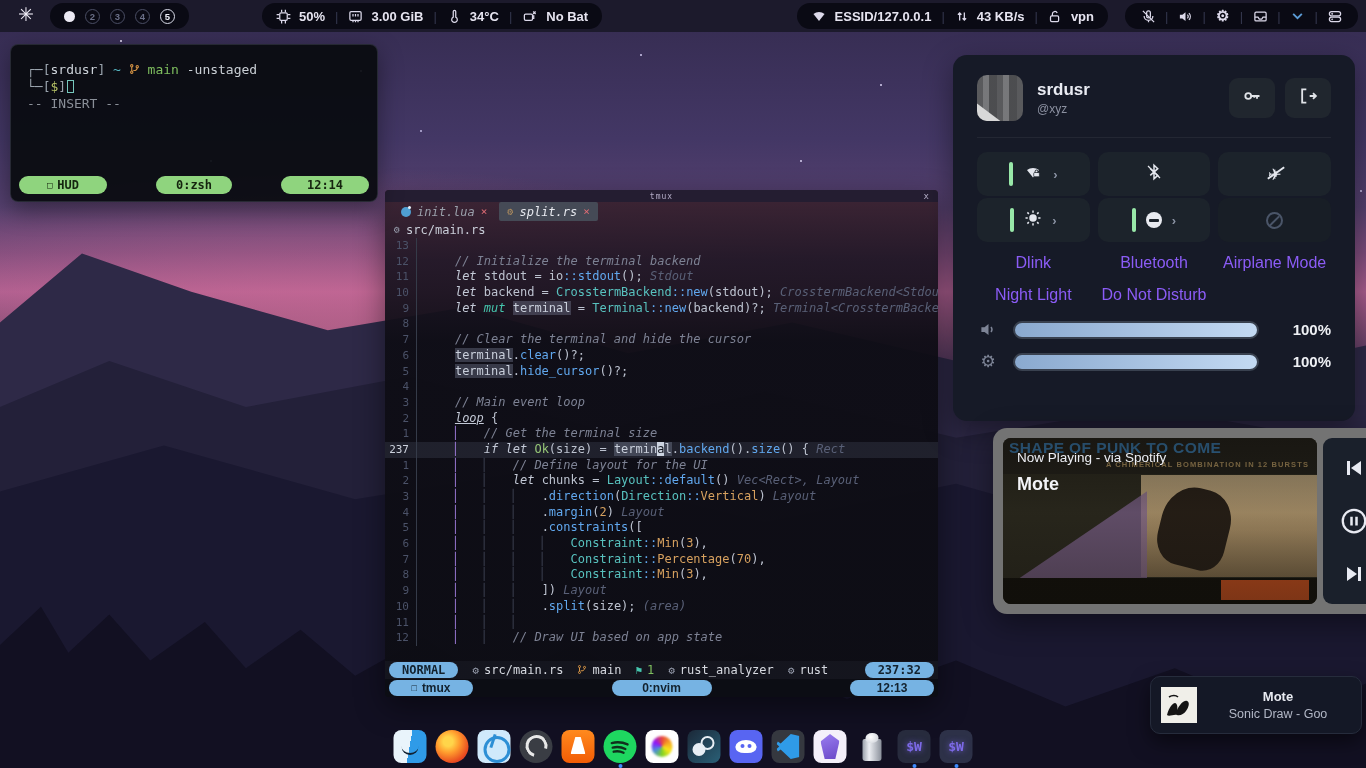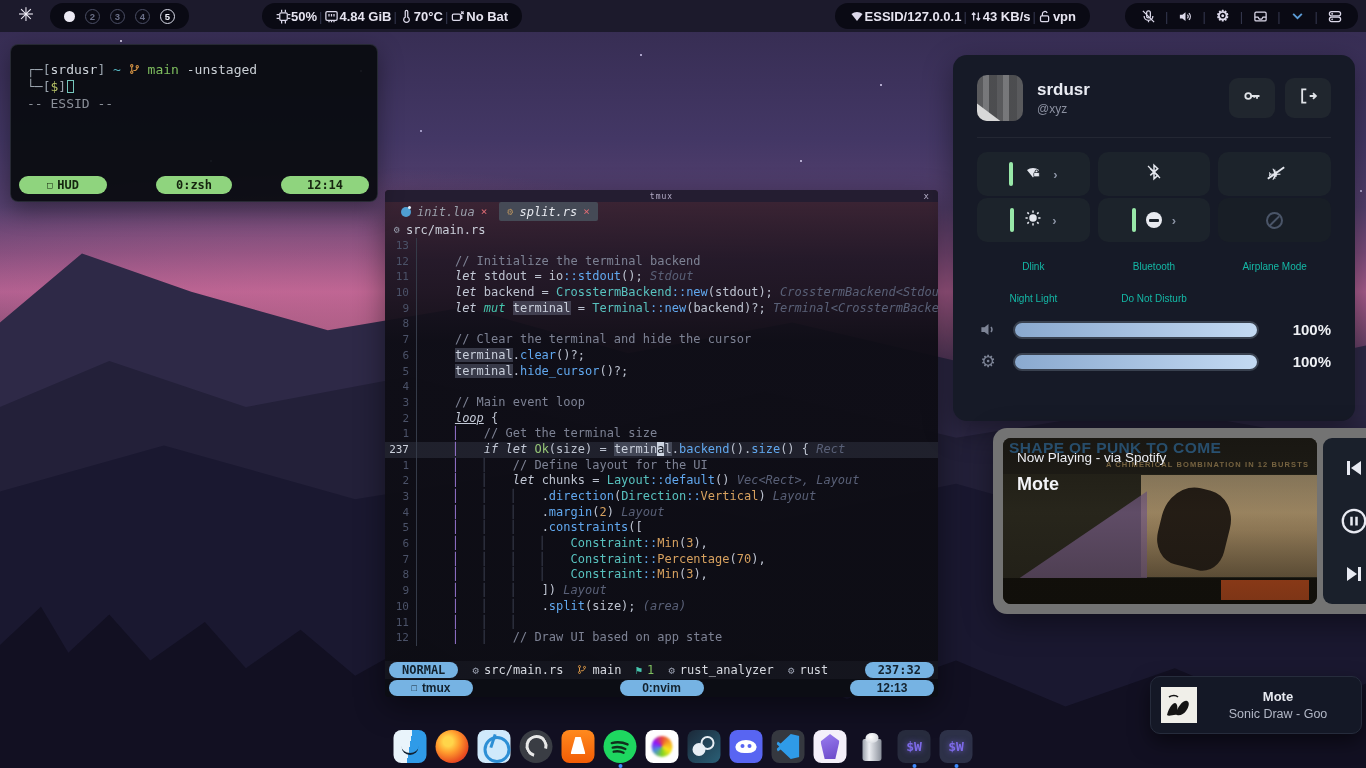--- a/index.html
+++ b/index.html
@@ -13,30 +13,30 @@
     box-shadow:240px 30px #d9d2f2,520px 14px #cfc8ee,760px 44px #d9d2f2,980px 22px #bfb8e2,1180px 60px #d9d2f2,90px 120px #cfc8ee,420px 150px #bfb8e2,680px 120px #d9d2f2,1240px 150px #cfc8ee,300px 90px #bfb8e2}
   .mtn{position:absolute;inset:0}
   .m1{background:#2e2947;clip-path:polygon(0 42%,6% 33%,14% 38%,24% 43%,34% 40%,46% 46%,58% 42%,70% 47%,82% 43%,92% 48%,100% 45%,100% 101%,0 101%)}
   .m2{background:#232039;clip-path:polygon(0 53%,8% 47%,18% 53%,30% 49%,44% 56%,56% 51%,70% 57%,84% 53%,100% 58%,100% 101%,0 101%)}
   .m3{background:#1a1830;clip-path:polygon(0 64%,12% 58%,26% 65%,40% 61%,56% 68%,70% 63%,84% 70%,100% 66%,100% 101%,0 101%)}
   .m4{background:#121022;clip-path:polygon(0 84%,3% 79%,5% 85%,8% 80%,11% 86%,15% 81%,18% 87%,22% 82%,26% 88%,31% 83%,36% 89%,42% 84%,48% 90%,55% 85%,62% 91%,70% 86%,78% 92%,86% 87%,94% 93%,100% 89%,100% 101%,0 101%)}
 
   
   .topbar{position:absolute;left:0;top:0;width:1366px;height:32px;background:#1c1a2c;z-index:40}
   .tb-logo{position:absolute;left:18px;top:3px;font-size:19px;color:#f0eef8}
-  .pill{position:absolute;top:3px;height:26px;background:#0a0a14;border-radius:13px;display:flex;align-items:center;color:#e6e4f0;font-size:13px;font-weight:600;padding:0 14px;white-space:nowrap}
+  .pill{position:absolute;top:3px;height:26px;background:#0a0a14;border-radius:13px;display:flex;align-items:center;color:#e6e4f0;font-size:13px;font-weight:600;padding:0 14px;gap:8px;white-space:nowrap}
   .pill .sep{color:#34374e;font-weight:400;padding:0 2px}
   .pill svg{flex:none}
   .ws-pill{left:50px;gap:10px}
   .ws-dot{width:11px;height:11px;border-radius:50%;background:#eceaf4}
   .wsc{width:15px;height:15px;border:1.5px solid #4a4e64;border-radius:50%;color:#6b7088;font-size:9.5px;font-weight:700;display:flex;align-items:center;justify-content:center}
   .wsc.active{border-color:#d8dbe8;color:#eef0f8}
   .clock-pill{left:50%;transform:translateX(-50%);font-weight:700;letter-spacing:.2px}
   .stats-pill{left:262px}
-  .net-pill{right:276px}
+  .net-pill{right:258px}
   .tray-pill{right:8px;gap:6px}
   .tray-pill .ticon{display:flex;align-items:center;justify-content:center;width:18px}
   .ticon.gear{font-size:15px;color:#dcd9ea}
 
   
   .hud{position:absolute;left:10px;top:44px;width:368px;height:158px;background:rgba(9,11,15,.93);border:1px solid rgba(70,75,90,.45);border-radius:8px;z-index:20;font-family:"DejaVu Sans Mono",monospace;font-size:13px;line-height:17px;box-shadow:0 8px 24px rgba(0,0,0,.4)}
   .hud-body{padding:16px 16px 0 16px;white-space:pre}
   .c-frame{color:#9aa3ad}.c-user{color:#cdd3da}.c-home{color:#56b6c2}.c-branchic{color:#d89545}.c-branch{color:#7fbf5f}.c-unstaged{color:#c9ced4}.c-dollar{color:#b5c065}
   .hud-cursor{display:inline-block;width:7px;height:13px;border:1px solid #76c7bd;vertical-align:-2px;margin-left:1px}
   .hud-mode{color:#8a8f98}
@@ -56,60 +56,60 @@
   .lua-moon{width:10px;height:10px;border-radius:50%;background:#4f9fd2;position:relative}
   .lua-moon::after{content:"";position:absolute;right:0px;top:-1px;width:3px;height:3px;border-radius:50%;background:#e8f2fa}
   .gear-ic{font-style:normal;font-size:10px;color:#b9935f}
   .gear-ic.gray{color:#9aa0b0}
   .crumb{height:17px;display:flex;align-items:center;gap:6px;padding-left:9px;font-family:"DejaVu Sans Mono",monospace;font-size:12px;color:#c9cdd8;flex:none}
   .code{flex:1;overflow:hidden;font-family:"DejaVu Sans Mono",monospace;font-size:12px;line-height:15.7px;white-space:pre}
   .code-line{display:flex;height:15.7px;position:relative}
   .code-line.cursor-line{background:rgba(125,135,160,.16)}
   .lnum{flex:none;width:32px;text-align:right;padding-right:7px;color:#4b5268;border-right:1px solid #353b49;margin-right:9px;font-size:11px}
   .cursor-line .lnum{color:#ccd1dc}
-  .tk-pl{color:#bcc2cf}.tk-cm{color:#7d8294;}
+  .tk-pl{color:#bcc2cf}.tk-cm{color:#7d8294;font-style:italic}
   .tk-kw{color:#c3c9d6;font-style:italic}
   .tk-kwu{color:#c3c9d6;font-style:italic;text-decoration:underline}
   .tk-mut{color:#45c5ad;font-style:italic}
   .tk-ty{color:#58c2bf}.tk-fn{color:#61a8ef}.tk-op{color:#61a8ef}
   .tk-enum{color:#97c878}.tk-mem{color:#d7a15f}.tk-num{color:#d7a15f}
   .tk-hint{color:#596077;font-style:italic}
   .tk-ref{color:#c9cfdb;background:rgba(150,160,185,.3)}
   .tk-cur{color:#10131c;background:#ccd3e0}
   .tk-g1{color:#9d7bd8}.tk-g{color:#3c4252}
   .statusline{height:18px;background:rgba(22,24,32,.85);display:flex;align-items:center;gap:14px;padding:0 4px;font-family:"DejaVu Sans Mono",monospace;font-size:12px;color:#d6d9e0;flex:none;white-space:nowrap}
   .bpill{height:16px;border-radius:8px;background:#76b3e3;color:#13222e;font-weight:700;display:flex;align-items:center;justify-content:center;padding:0 13px}
   .sl-item{display:flex;align-items:center;gap:5px}
   .sl-gear{color:#9aa0b0;font-size:11px}
   .sl-branch{color:#d89545;font-size:11px}
   .sl-flag{color:#45c5ad;font-size:11px}
   .sl-flagnum{color:#7fbf5f}
   .sl-pos{margin-left:auto}
   .cwdline{height:16px;display:flex;align-items:center;padding:0 5px;background:rgba(12,13,20,.85);font-family:"DejaVu Sans Mono",monospace;font-size:12px;color:#d2d5dd;flex:none}
   .tmuxbar{height:18px;background:rgba(12,13,20,.9);position:relative;flex:none}
   .tmuxbar .bpill{position:absolute;top:1px;height:16px;font-size:12px}
-  .tm-l{left:4px;width:84px}.tm-c{left:50%;transform:translateX(-50%);width:84px}.tm-r{right:4px;width:84px}
+  .tm-l{left:4px;width:84px}.tm-c{left:50%;transform:translateX(-50%);width:100px}.tm-r{right:4px;width:84px}
 
   
   .cc{position:absolute;left:953px;top:55px;width:402px;height:366px;background:#161a27;border-radius:14px;z-index:20;padding:20px 24px;box-shadow:0 10px 30px rgba(0,0,0,.4)}
   .cc-head{display:flex;align-items:center}
   .avatar{width:46px;height:46px;border-radius:10px;overflow:hidden;position:relative;background:linear-gradient(180deg,#9a9a9a 0%,#777 40%,#555 70%,#333 100});flex:none}
   .avatar .bld{position:absolute;inset:0;background:repeating-linear-gradient(90deg,#6a6a6a 0 6px,#8f8f8f 6px 12px,#5a5a5a 12px 20px);opacity:.8}
   .avatar .path{position:absolute;left:-6px;bottom:-8px;width:40px;height:30px;background:#d8d8d8;clip-path:polygon(0 100%,100% 100%,0 0)}
   .cc-id{margin-left:14px;flex:1}
   .cc-name{font-size:17px;font-weight:800;color:#e9ebf2}
   .cc-handle{font-size:12px;color:#8b90a0;margin-top:2px}
   .cc-hbtn{width:46px;height:40px;border-radius:9px;background:#20262e;display:flex;align-items:center;justify-content:center;margin-left:10px}
   .cc-div{border-top:1px solid rgba(255,255,255,.06);margin:16px 0 14px}
   .tgrid{display:grid;grid-template-columns:1fr 1fr 1fr;column-gap:8px;row-gap:2px}
   .tgl{height:44px;border-radius:10px;background:#1c232b;display:flex;align-items:center;justify-content:center;gap:10px;position:relative}
   .tgl.dim{background:#181e26}
   .tgl-bar{width:4px;height:24px;border-radius:2px;background:#98e8a8}
   .tgl-chev{color:#8b93a4;font-size:13px;font-weight:700}
-  .tgl-label{height:30px;display:flex;align-items:flex-end;justify-content:center;font-size:10px;color:#14b8a6;padding-bottom:2px}
+  .tgl-label{height:30px;display:flex;align-items:flex-end;justify-content:center;font-size:16px;color:#8b5cf6;padding-bottom:2px}
   .dnd-ic{width:16px;height:16px;border-radius:50%;background:#e8eaf0;position:relative}
   .dnd-ic::after{content:"";position:absolute;left:3px;right:3px;top:7px;height:2.5px;background:#1c232b;border-radius:1px}
   .blk-ic{width:17px;height:17px;border-radius:50%;border:2px solid #4a5568;position:relative}
   .blk-ic::after{content:"";position:absolute;left:0px;top:6px;width:13px;height:2px;background:#4a5568;transform:rotate(-45deg)}
   .plane-wrap{position:relative;color:#e4e7ee;font-size:16px}
   .plane-wrap::after{content:"";position:absolute;left:-2px;top:7px;width:20px;height:2px;background:#e4e7ee;transform:rotate(-35deg)}
   .sliders{margin-top:14px;display:flex;flex-direction:column;gap:12px}
   .srow{display:flex;align-items:center;gap:14px}
   .s-ic{width:22px;display:flex;justify-content:center;color:#7d8496}
   .s-ic.gear2{font-size:17px;color:#7d8496}
@@ -210,28 +210,28 @@
           </svg>
         </span>
       <span>50%</span>
       <span class="sep">|</span>
       <span class="ticon">
           <svg class="ic" width="15" height="15" viewBox="0 0 24 24" fill="none" stroke="#dcd9ea" stroke-width="2">
             <rect x="3" y="4" width="18" height="14" rx="2"></rect>
             <path d="M8 18v3M12 18v3M16 18v3M8 8v4M12 8v4M16 8v4"></path>
           </svg>
         </span>
-      <span>4.84 GiB</span>
+      <span>3.00 GiB</span>
       <span class="sep">|</span>
       <span class="ticon">
           <svg class="ic" width="15" height="15" viewBox="0 0 24 24" fill="none" stroke="#dcd9ea" stroke-width="2">
             <path d="M10 4a2 2 0 0 1 4 0v9a4.5 4.5 0 1 1-4 0z"></path>
           </svg>
         </span>
-      <span>70°C</span>
+      <span>34°C</span>
       <span class="sep">|</span>
       <span class="ticon">
           <svg class="ic" width="16" height="15" viewBox="0 0 24 24" fill="none" stroke="#dcd9ea" stroke-width="2">
             <rect x="3" y="8" width="13" height="10" rx="2"></rect>
             <path d="M16 11h2v4h-2M17 4l4 4M21 4l-4 4"></path>
           </svg>
         </span>
       <span>No Bat</span>
     </div>
 
@@ -302,21 +302,21 @@
   </div>
 
   <div class="hud">
     <div class="hud-body"><span class="c-frame">┌─[</span><span class="c-user">srdusr</span><span class="c-frame">]</span><span class="c-home"> ~ </span><span class="c-branchic"><svg width="11" height="12" viewBox="0 0 24 24" fill="none" stroke="#d89545" stroke-width="2.4" style="vertical-align:-1px">
             <circle cx="6" cy="5" r="2.5"></circle>
             <circle cx="6" cy="19" r="2.5"></circle>
             <circle cx="18" cy="7" r="2.5"></circle>
             <path d="M6 7.5v9M18 9.5a6 6 0 0 1-9 5"></path>
           </svg> </span><span class="c-branch">main</span><span class="c-unstaged"> -unstaged</span>
 <span class="c-frame">└─[</span><span class="c-dollar">$</span><span class="c-frame">]</span><span class="hud-cursor"></span>
-<span class="hud-mode">-- ESSID --</span></div>
+<span class="hud-mode">-- INSERT --</span></div>
     <div class="hud-bar">
       <span class="gpill gp-l">
           <span class="gp-sq">□</span>
           <span>HUD</span>
         </span>
       <span class="gpill gp-c">0:zsh</span>
       <span class="gpill gp-r">12:14</span>
     </div>
   </div>
 

